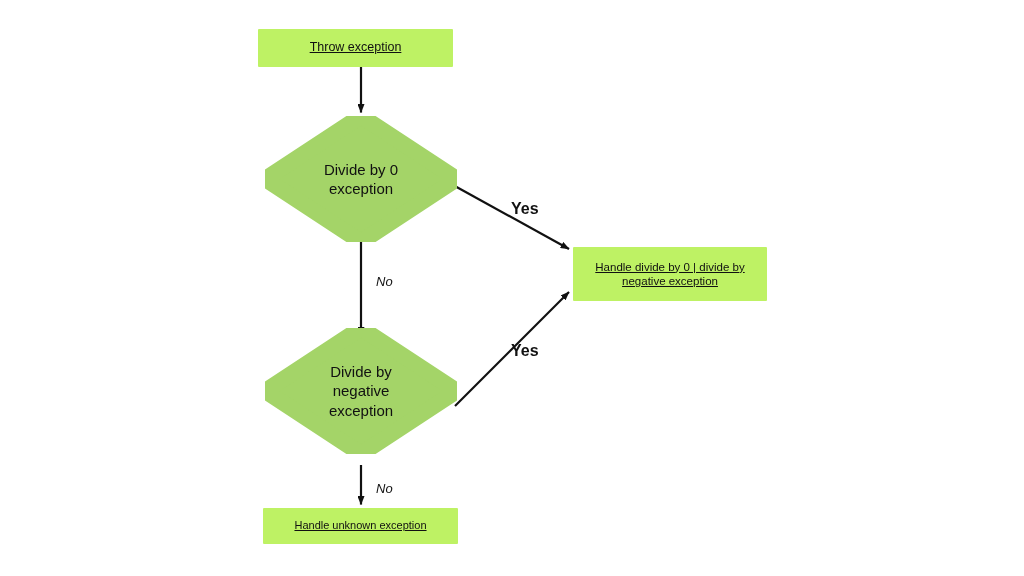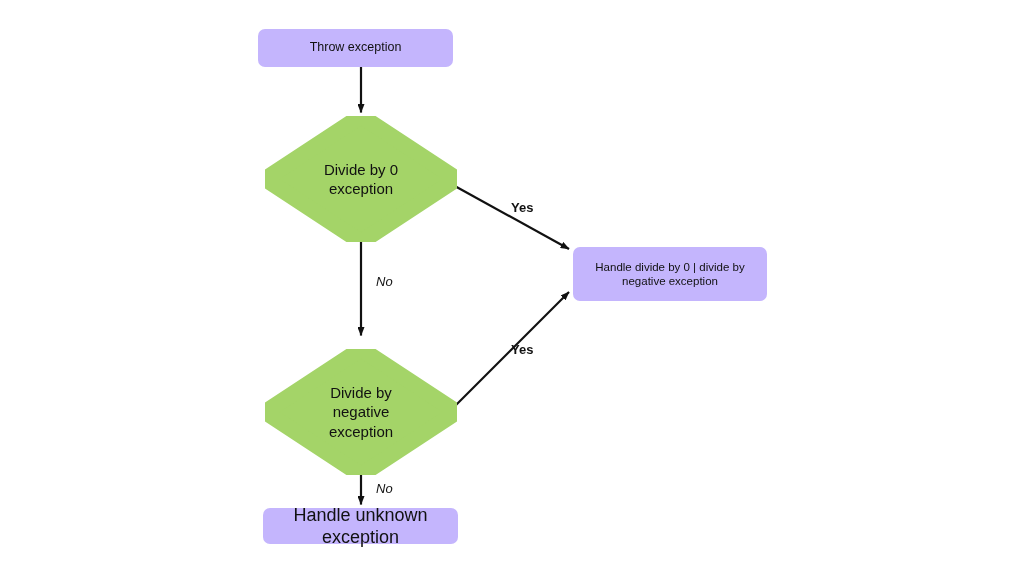--- a/index.html
+++ b/index.html
@@ -33,22 +33,23 @@
     box-sizing: border-box;
     display: flex;
     align-items: center;
     justify-content: center;
     text-align: center;
     color: #111111;
     line-height: 1.25;
     white-space: pre-line;
   }
   .node-rect {
-    background: #c4b5fd;
-    border-radius: 7px;
+    background: #bef264;
+    border-radius: 1px;
+    text-decoration: underline;
   }
   .node-text {
     display: block;
     width: 100%;
     white-space: pre-line;
   }
   
   #node-throw-exception {
     left: 258px;
     top: 29px;
@@ -63,21 +64,21 @@
     width: 194px;
     height: 54px;
     font-size: 11.5px;
   }
   
   #node-handle-unknown {
     left: 263px;
     top: 508px;
     width: 195px;
     height: 36px;
-    font-size: 18px;
+    font-size: 11px;
   }
   
   .node-diamond {
     background: transparent;
     align-items: center;
   }
   .diamond-shape {
     position: absolute;
     left: 0;
     top: 0;
@@ -92,32 +93,32 @@
     white-space: pre-line;
   }
   #node-divide-zero {
     left: 265px;
     top: 116px;
     width: 192px;
     height: 126px;
   }
   #node-divide-negative {
     left: 265px;
-    top: 349px;
+    top: 328px;
     width: 192px;
     height: 126px;
   }
   
   .edge-label {
     position: absolute;
     color: #111111;
     white-space: nowrap;
   }
   .edge-label.yes {
-    font-size: 13px;
+    font-size: 16px;
     font-weight: bold;
   }
   .edge-label.no {
     font-size: 13px;
     font-weight: normal;
     font-style: italic;
   }
   #label-yes-top   { left: 511px; top: 200px; }
   #label-yes-bottom{ left: 511px; top: 342px; }
   #label-no-middle { left: 376px; top: 274px; }

